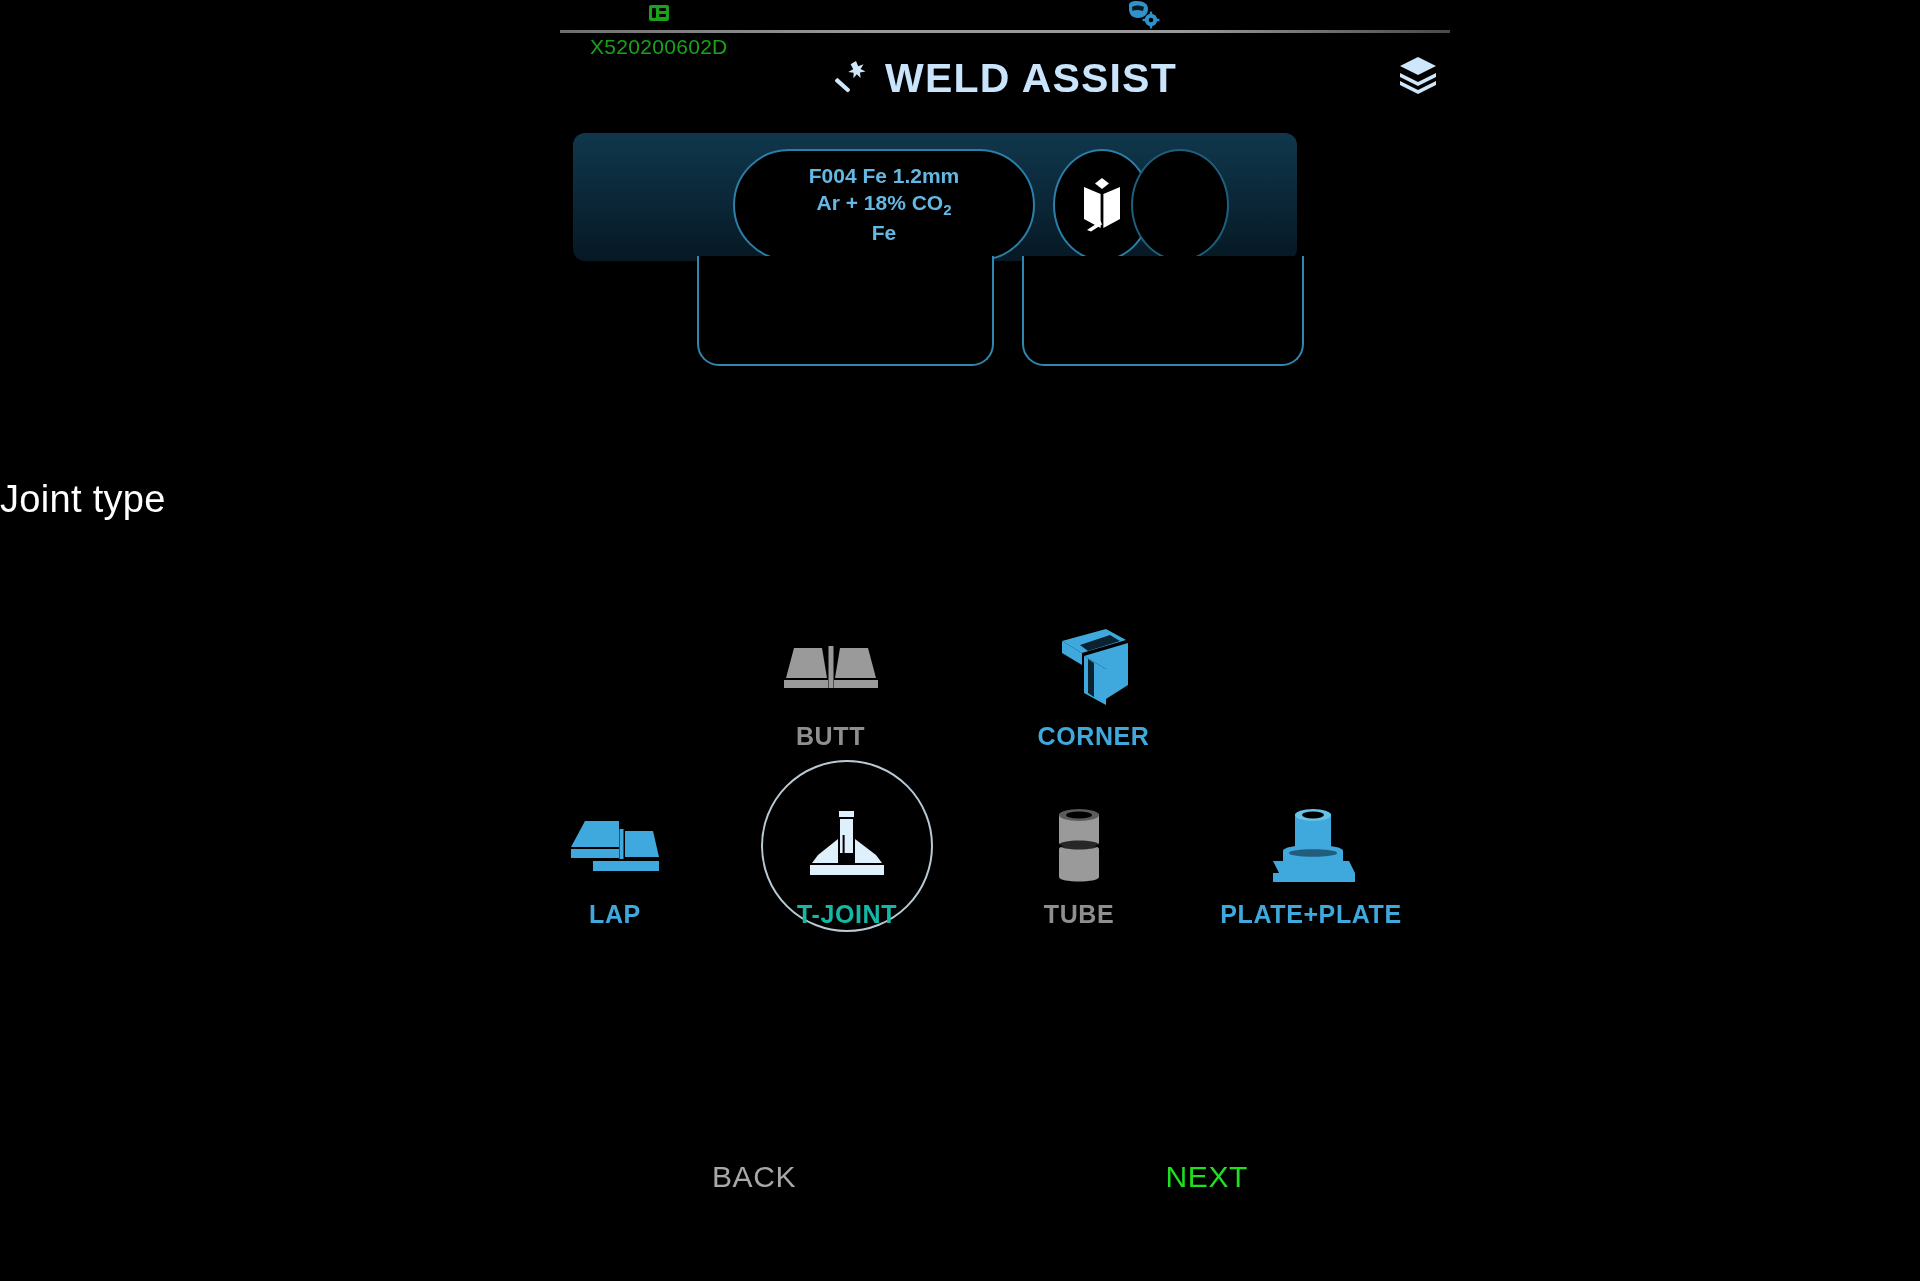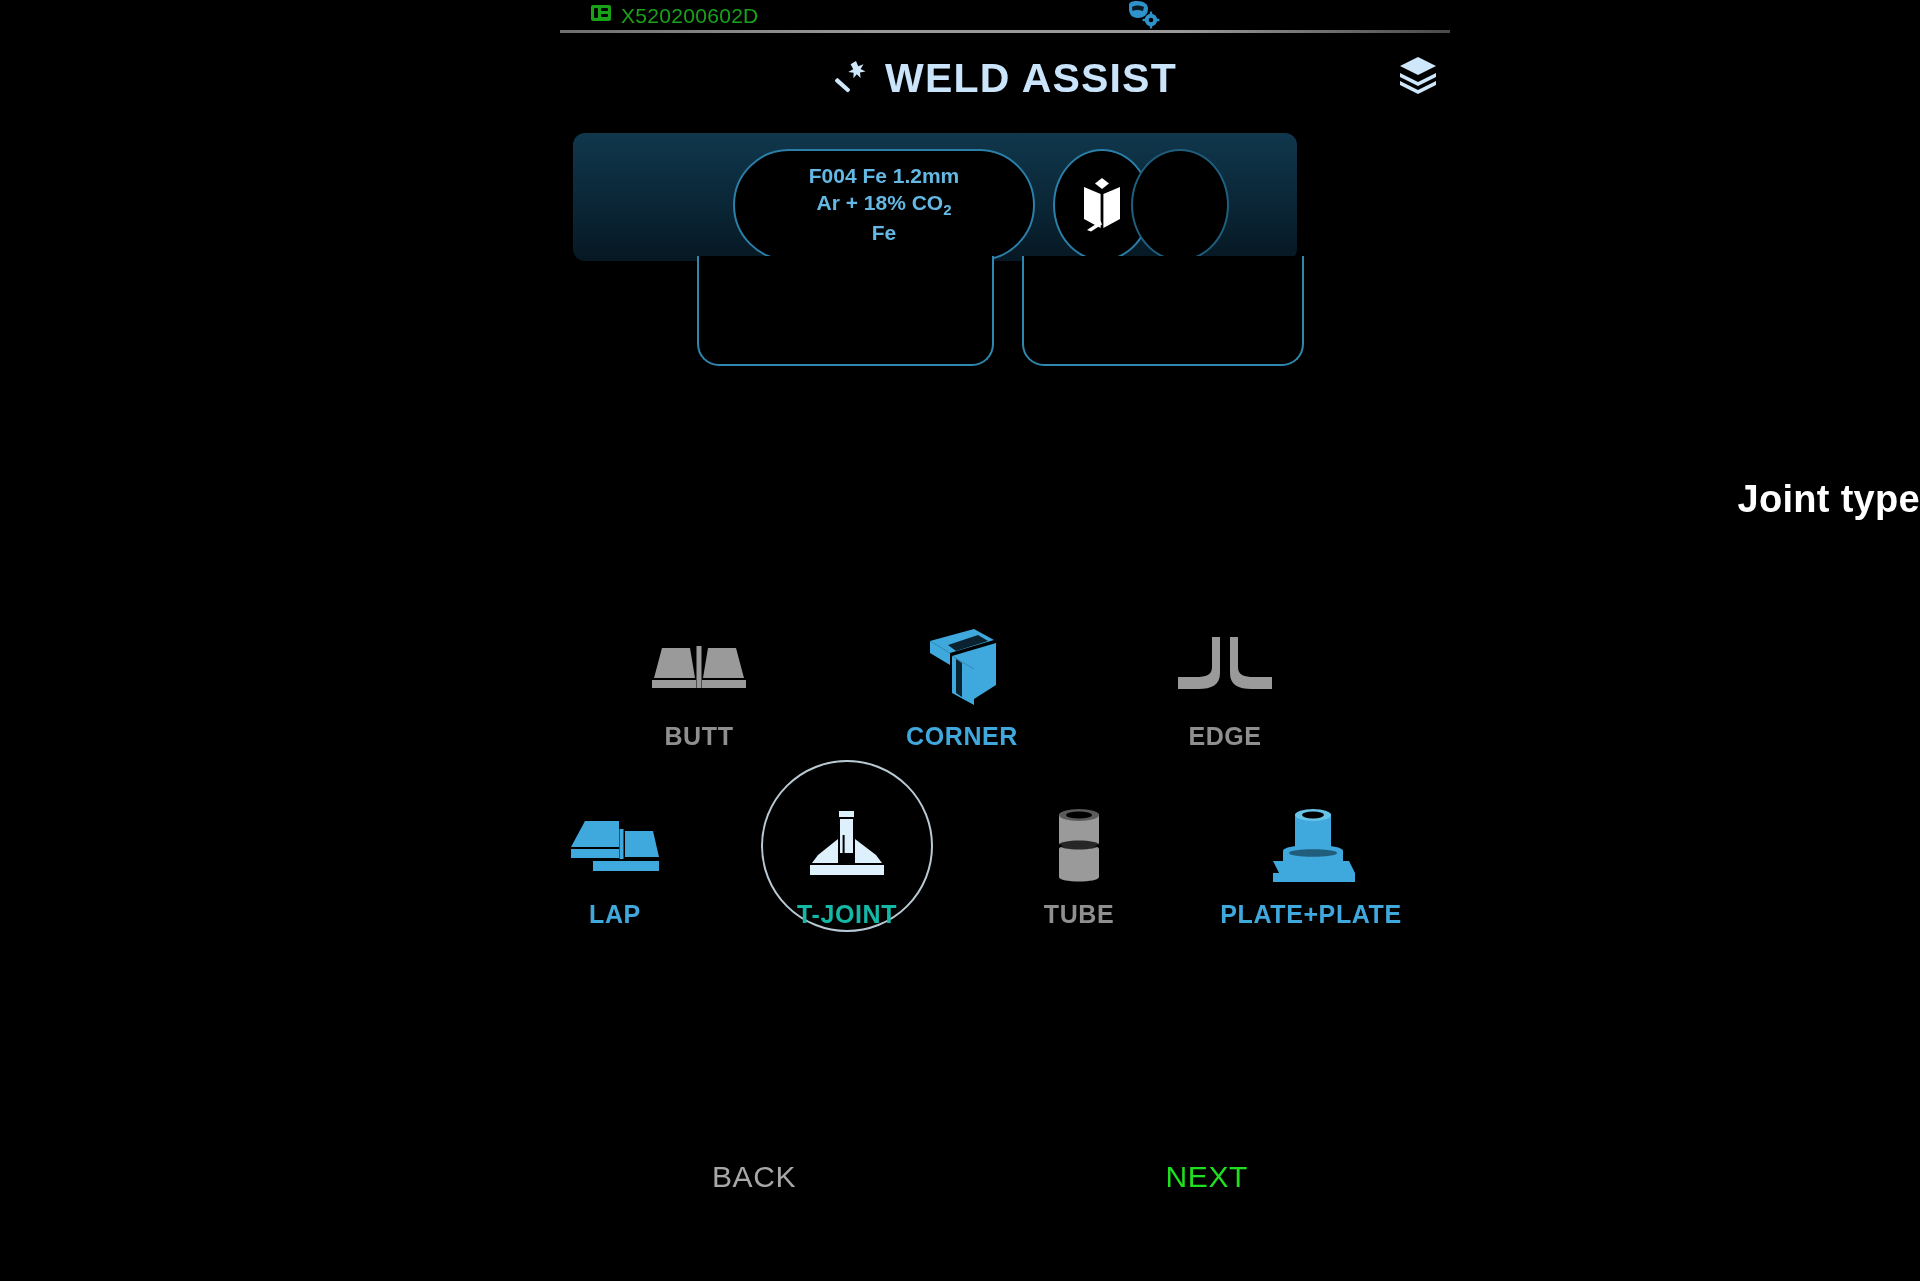--- a/index.html
+++ b/index.html
@@ -10,21 +10,21 @@
     overflow: hidden;
   }
   #app { position: relative; width: 1920px; height: 1281px; background: #000; }
 
   
   #status-bar {
     position: absolute; left: 560px; top: 0px; width: 890px; height: 34px;
   }
   #status-bar .sb-left {
     position: absolute; left: 30px; top: 3px;
-    display: flex; align-items: center; gap: 9px;
+    display: flex; align-items: center; gap: 9px; flex-direction: column;
   }
   .machine-id {
     color: #19a219; font-size: 21px; font-weight: 400;
     letter-spacing: .3px; line-height: 1;
   }
   .sb-rule {
     position: absolute; left: 0px; top: 30px; width: 890px; height: 3px;
     background: linear-gradient(to right, #6e6e6e 0%, #9a9a9a 35%, #9a9a9a 70%, #4a4a4a 100%);
   }
   .helmet-gear { position: absolute; right: 290px; top: 0px; }
@@ -76,22 +76,22 @@
     border: 2px solid #2f86ae; border-top: none;
     border-radius: 0 0 22px 22px;
     background: #000;
   }
   .empty-card.left  { left: 697px; width: 297px; }
   .empty-card.right { left: 1022px; width: 282px; }
 
   
   #joint-heading {
     position: absolute; left: 0; right: 0; top: 478px;
-    text-align: right; color: #ffffff;
-    font-size: 38px; font-weight: bold; letter-spacing: .3px;
+    text-align: left; color: #ffffff;
+    font-size: 38px; font-weight: normal; letter-spacing: .3px;
   }
 
   #joint-grid {
     position: absolute; left: 0; right: 0; top: 620px;
   }
   .joint-row { display: flex; justify-content: center; }
   .joint-row.row1 { gap: 91px; padding-left: 4px; }
   .joint-row.row2 { gap: 60px; margin-top: 18px; padding-left: 6px; }
 
   .joint-item {
@@ -235,31 +235,20 @@
             </g>
             <g fill="#0b2331">
               <path d="M62 12 L72 18 L40 28 L32 22 Z"></path>
               <path d="M40 36 L46 40 L46 74 L40 70 Z"></path>
             </g>
           </svg>
         </div>
         <div class="joint-label">CORNER</div>
       </div>
 
-      <div class="joint-item state-dim">
-        <div class="joint-icon">
-          <svg width="94" height="70" viewBox="0 0 94 70">
-            <g fill="#9a9a9a">
-              <path d="M34 4 L42 4 L42 40 C42 52 34 56 20 56 L0 56 L0 44 L18 44 C28 44 34 42 34 34 Z"></path>
-              <path d="M52 4 L60 4 L60 34 C60 42 66 44 76 44 L94 44 L94 56 L74 56 C60 56 52 52 52 40 Z"></path>
-            </g>
-          </svg>
-        </div>
-        <div class="joint-label">EDGE</div>
-      </div>
 
     </div>
 
     <div class="joint-row row2">
 
       <div class="joint-item state-active">
         <div class="joint-icon">
           <svg width="96" height="74" viewBox="0 0 96 74">
             <g fill="#3fa9dd">
               <path d="M18 12 L52 12 L52 38 L4 38 Z"></path>

